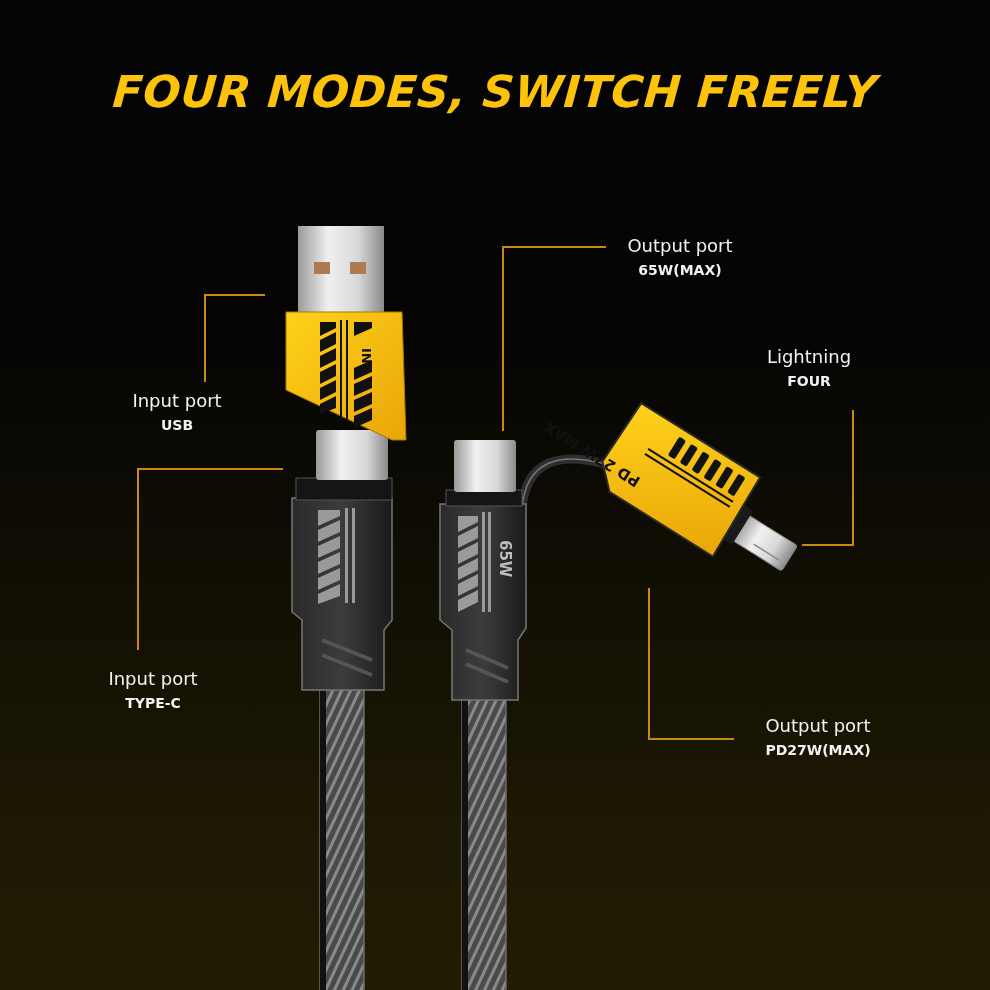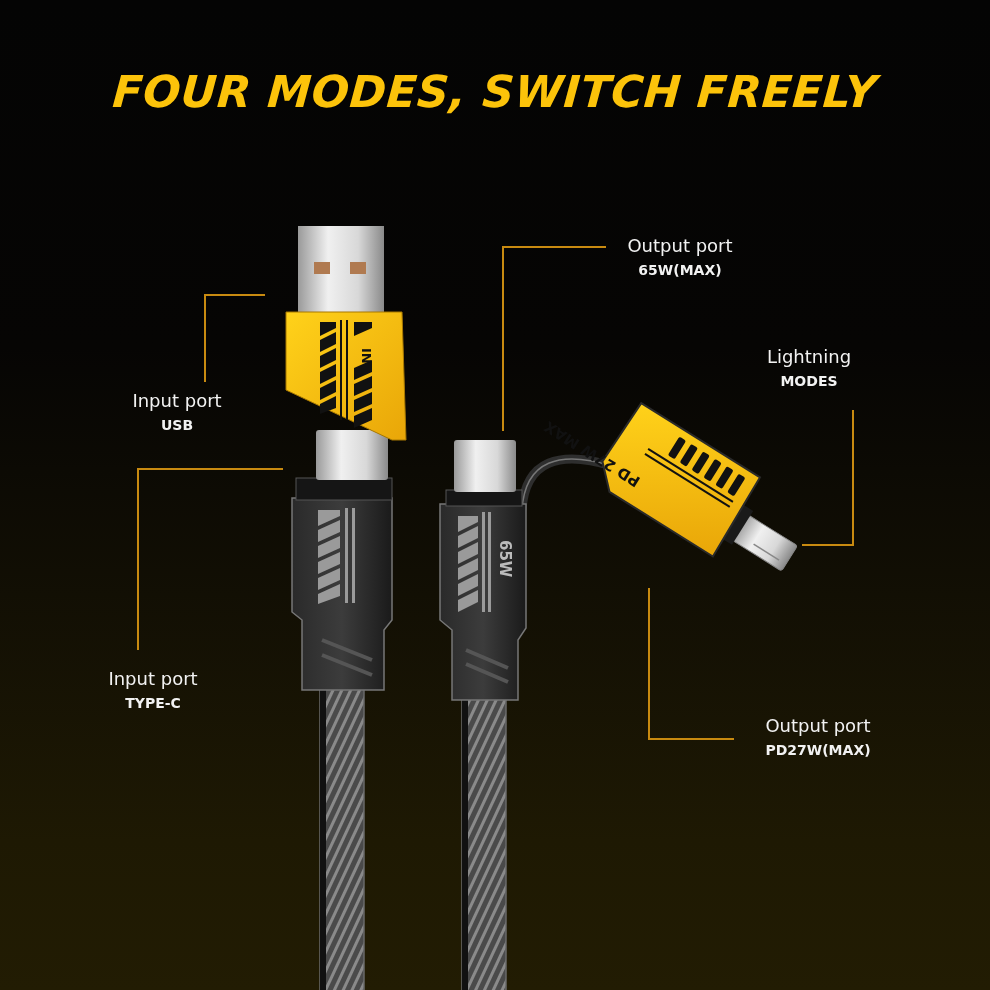--- a/index.html
+++ b/index.html
@@ -42,21 +42,21 @@
 <div class="label" style="left:88px;top:666px;width:130px;">
   <span class="l1">Input port</span>
   <span class="l2">TYPE-C</span>
 </div>
 <div class="label" style="left:610px;top:233px;width:140px;">
   <span class="l1">Output port</span>
   <span class="l2">65W(MAX)</span>
 </div>
 <div class="label" style="left:744px;top:344px;width:130px;">
   <span class="l1">Lightning</span>
-  <span class="l2">MODES</span>
+  <span class="l2">FOUR</span>
 </div>
 <div class="label" style="left:740px;top:713px;width:156px;">
   <span class="l1">Output port</span>
   <span class="l2">PD27W(MAX)</span>
 </div>
 
 <svg width="990" height="990" viewBox="0 0 990 990">
   <defs>
     <pattern id="weave" width="8" height="8" patternUnits="userSpaceOnUse" patternTransform="rotate(25)">
       <rect width="8" height="8" fill="#4a4a4a"></rect>

